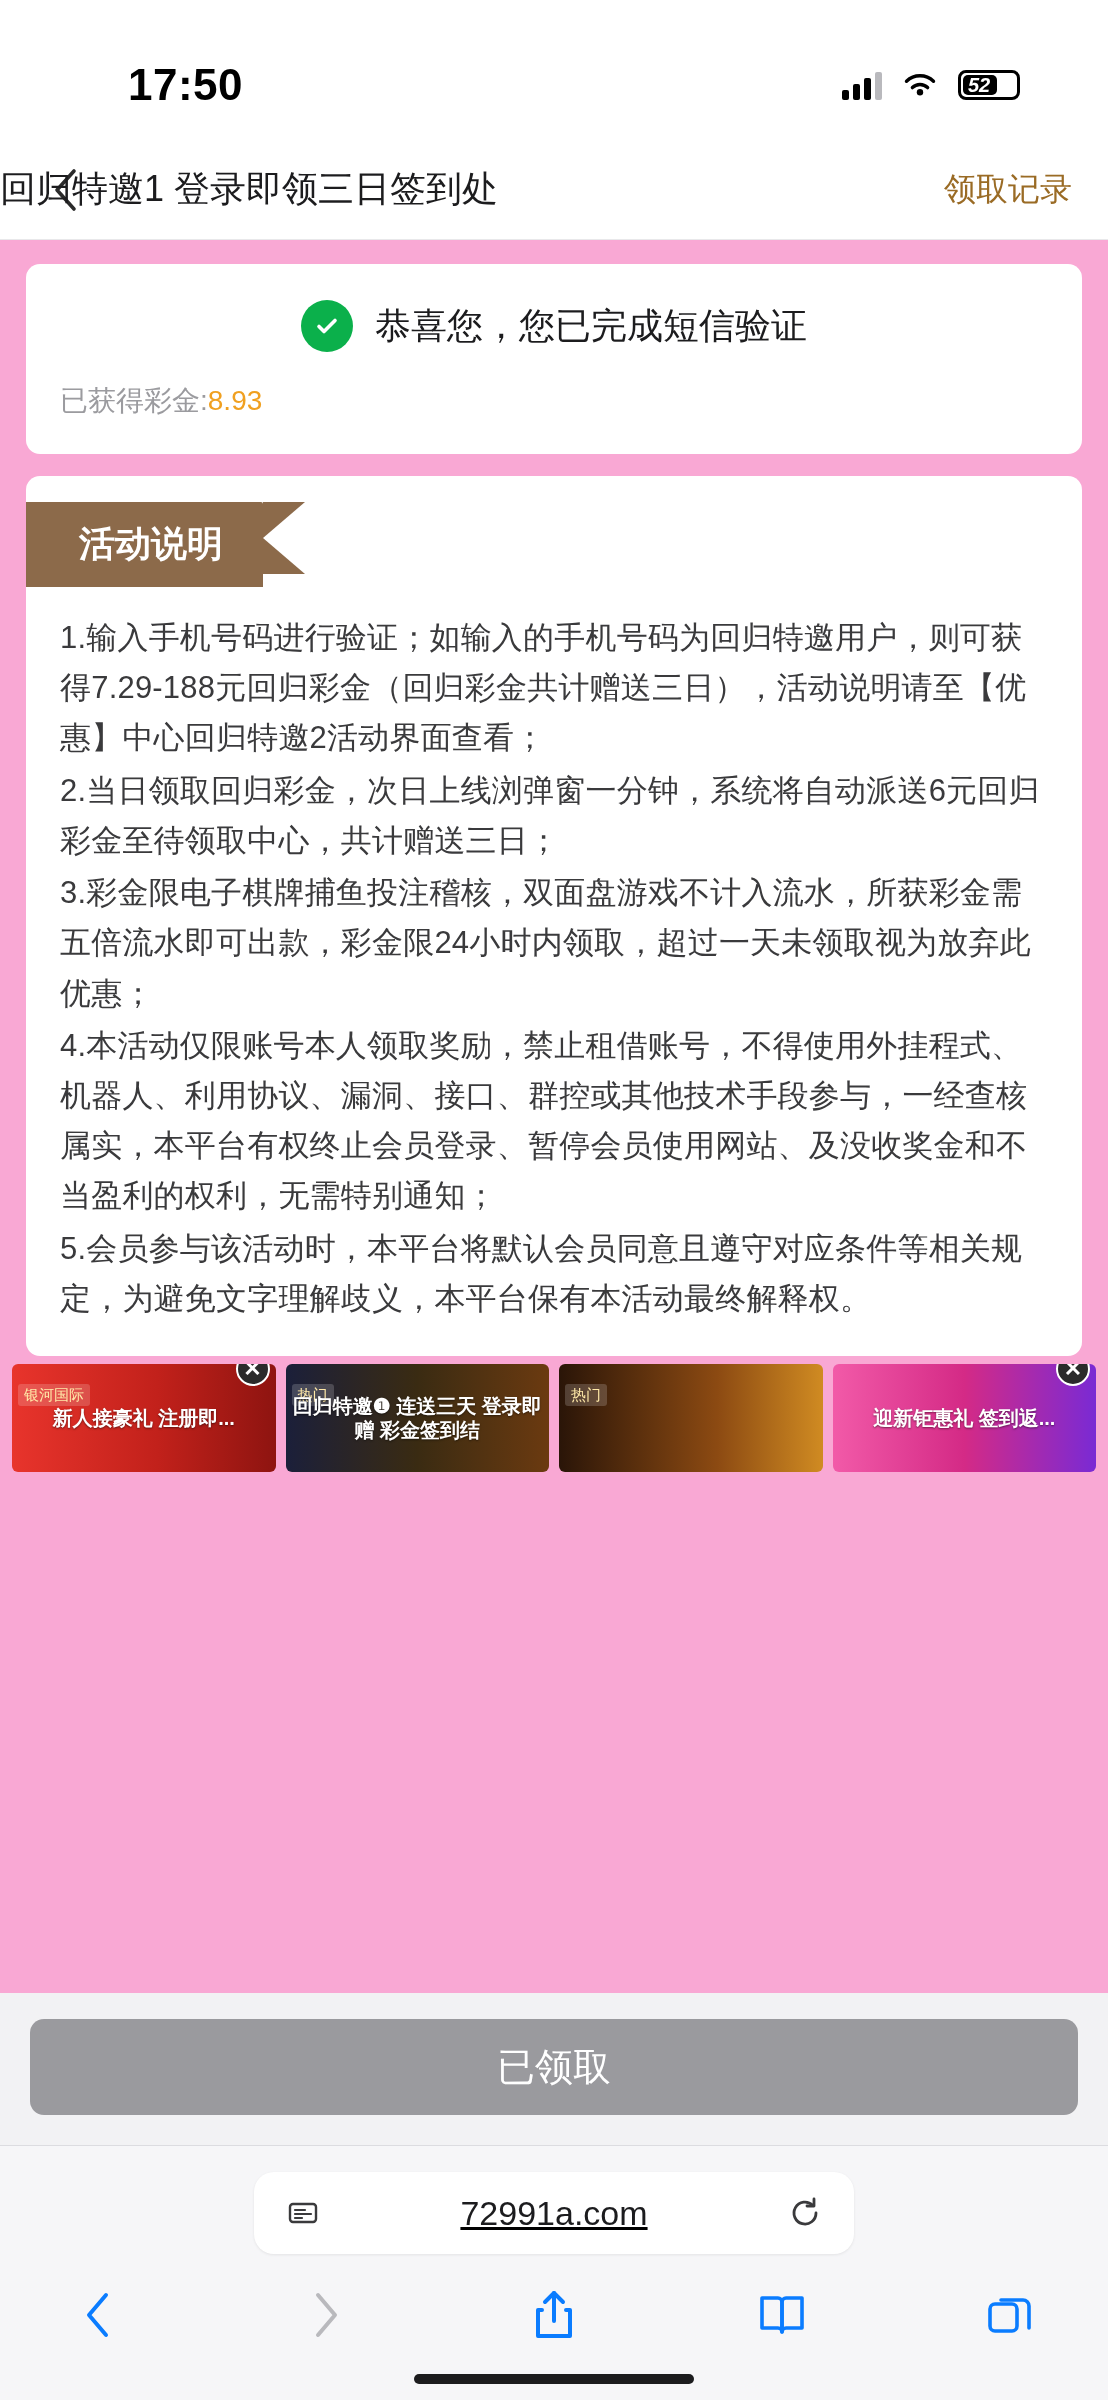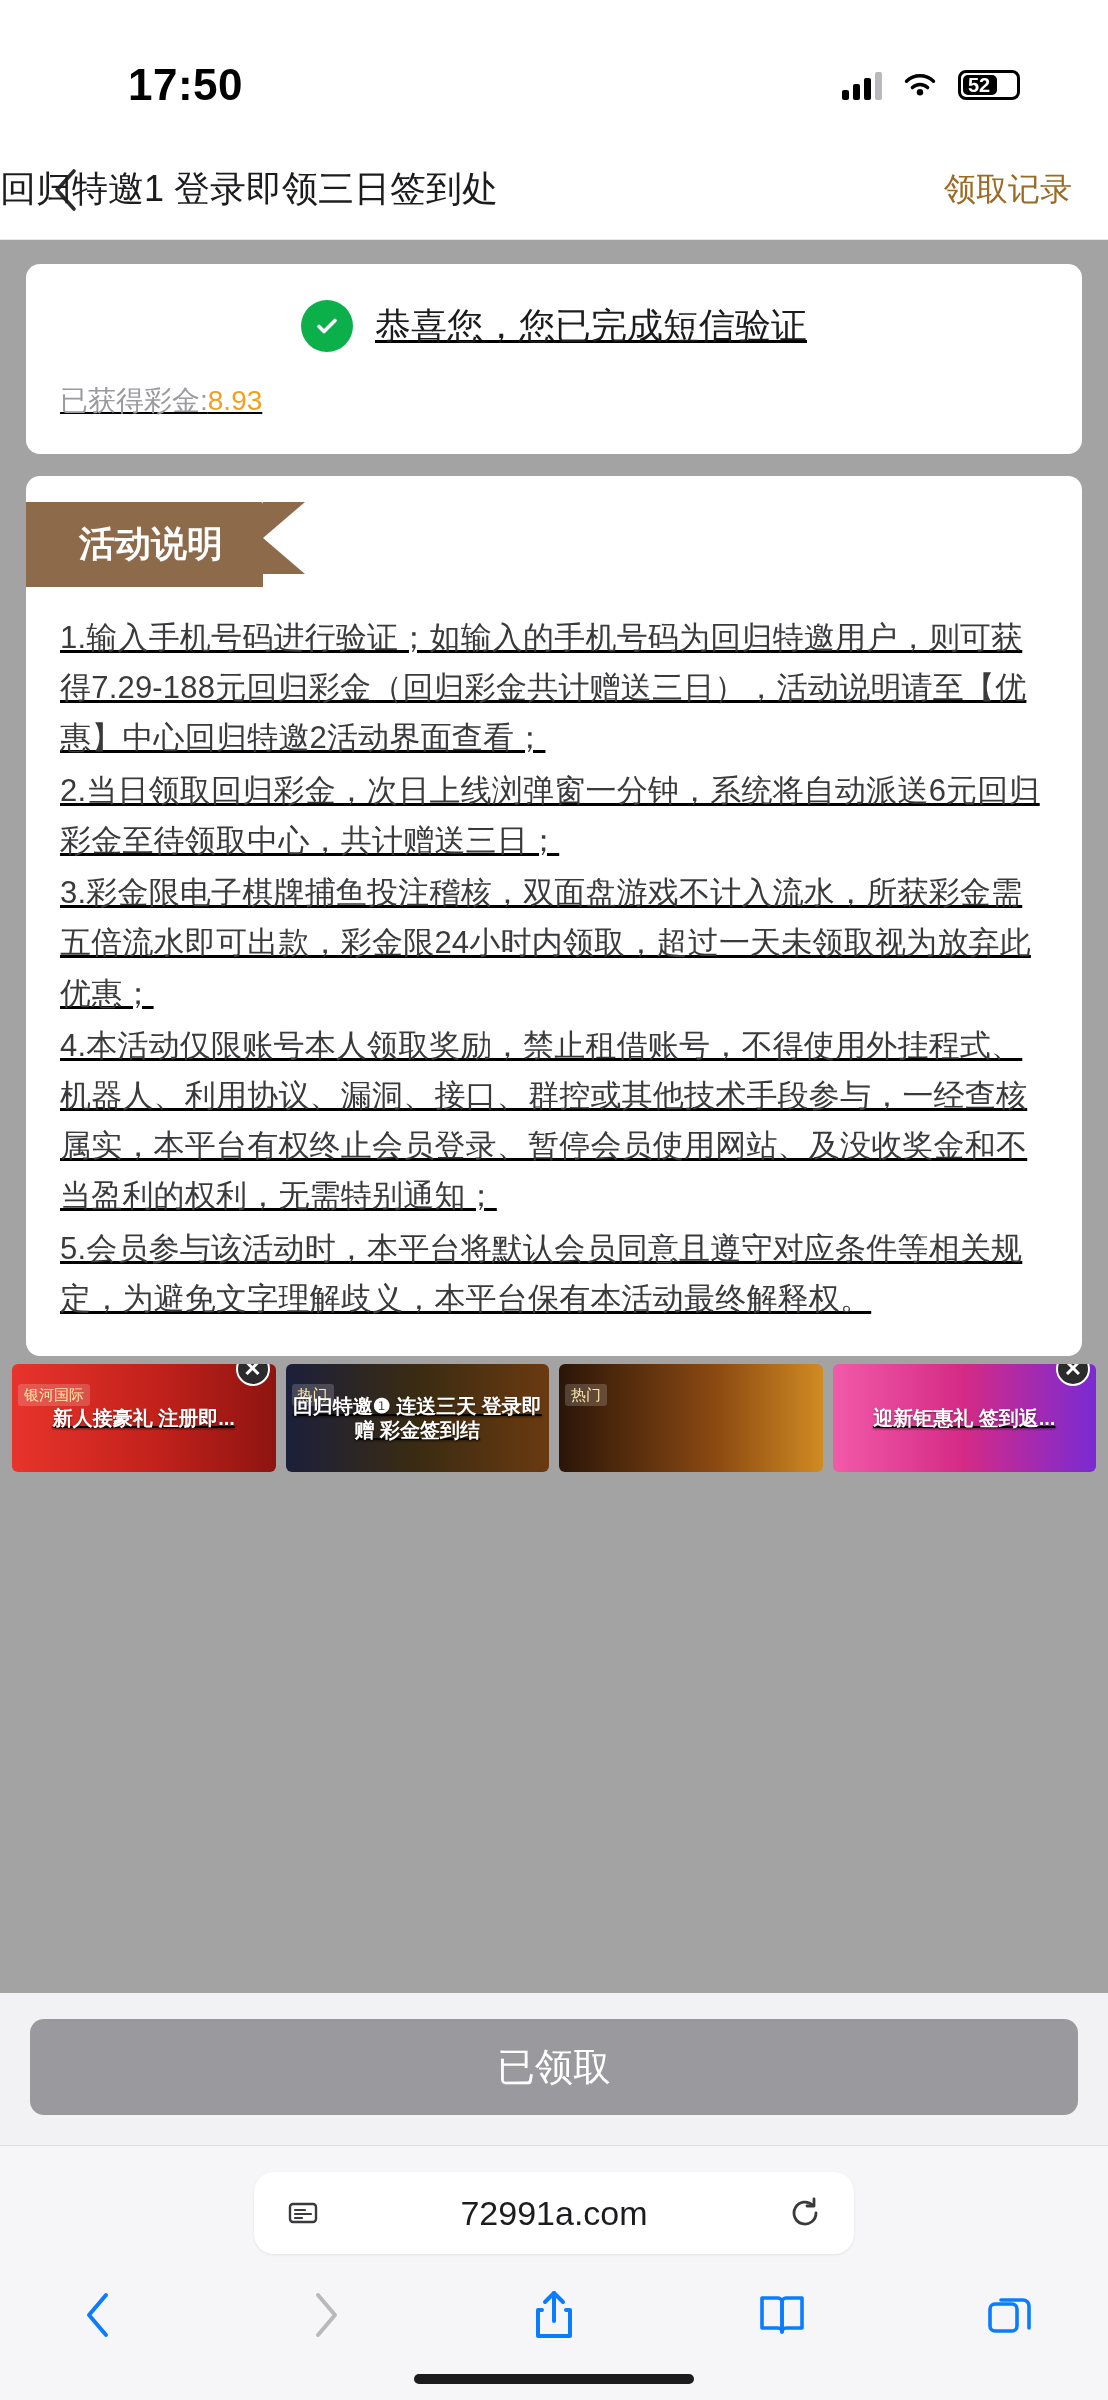--- a/index.html
+++ b/index.html
@@ -85,20 +85,21 @@
     background: #000;
     border-radius: 5px;
   }
   .battery .num {
     position: relative;
     z-index: 2;
     font-size: 20px;
     font-weight: bold;
     color: #fff;
     padding-left: 7px;
+    font-style: italic;
   }
 
   
   .nav-bar {
     height: 100px;
     background: #ffffff;
     border-bottom: 1px solid #e8e8ea;
     display: flex;
     align-items: center;
     padding: 0 36px;
@@ -124,24 +125,23 @@
     margin-left: auto;
     font-size: 32px;
     color: #9a6b25;
     z-index: 2;
   }
 
   
   .content {
     flex: 1 1 auto;
     overflow: hidden;
-    background: #a3a3a3;
+    background: #f9a8d4;
     padding: 0 0;
     position: relative;
-    text-decoration: underline;
   }
 
   .card {
     background: #fff;
     border-radius: 14px;
     margin: 24px 26px 0 26px;
     padding: 36px 34px 34px 34px;
   }
   .verify-row {
     display: flex;
@@ -288,20 +288,21 @@
     border-top: 1px solid #dcdce0;
     flex: 0 0 auto;
     padding: 16px 0 0 0;
   }
   .url-row {
     display: flex;
     align-items: center;
     justify-content: center;
     padding: 10px 26px 6px 26px;
     position: relative;
+    text-decoration: underline;
   }
   .url-bar {
     width: 600px;
     height: 82px;
     background: #ffffff;
     border-radius: 20px;
     display: flex;
     align-items: center;
     justify-content: space-between;
     padding: 0 26px;

